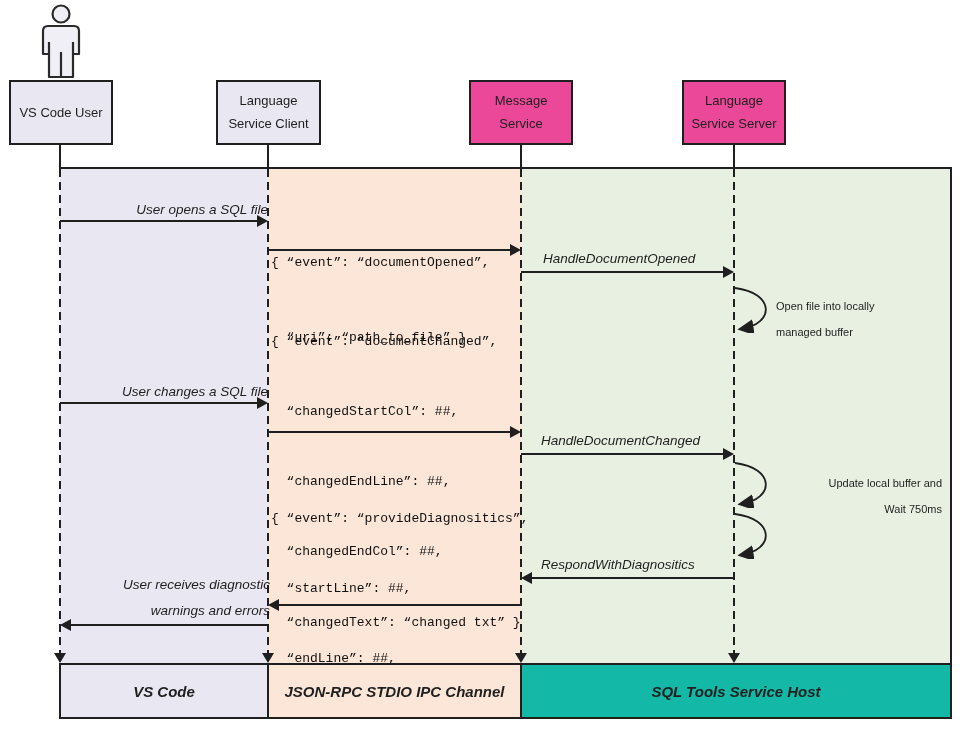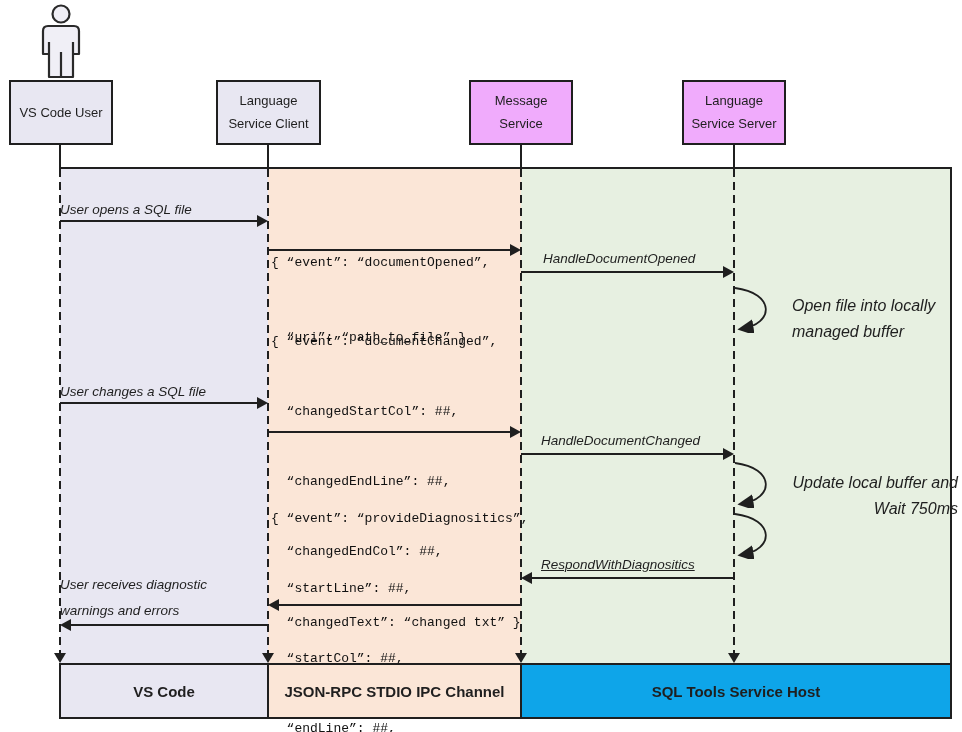--- a/index.html
+++ b/index.html
@@ -10,40 +10,40 @@
   .region{position:absolute;top:169px;height:495px;}
   .reg-lav{background:#E8E7F2;}
   .reg-peach{background:#FBE6D7;}
   .reg-green{background:#E7F0E1;}
   .frame{position:absolute;background:#1f1f1f;}
   
   .box{position:absolute;box-sizing:border-box;border:2px solid #1f1f1f;
        display:flex;flex-direction:column;align-items:center;justify-content:center;
        text-align:center;gap:9px;font-size:13px;line-height:14px;}
   .box.lav{background:#E8E7F2;}
-  .box.green{background:#f0abfc;}
+  .box.green{background:#ec4899;}
   .footer-box{position:absolute;box-sizing:border-box;border:2px solid #1f1f1f;
        display:flex;align-items:center;justify-content:center;
-       font-size:15px;font-weight:bold;}
+       font-size:15px;font-weight:bold;font-style:italic;}
   
   .stub{position:absolute;width:2px;background:#1f1f1f;}
   .lifeline{position:absolute;width:2px;top:169px;height:484px;
        background:repeating-linear-gradient(180deg,#1f1f1f 0px,#1f1f1f 8px,transparent 8px,transparent 13px);}
   
   .arrow{position:absolute;height:2px;background:#1f1f1f;}
   .arrow.head-r::after{content:"";position:absolute;right:-11px;top:-5px;width:0;height:0;
        border-left:11px solid #1f1f1f;border-top:6px solid transparent;border-bottom:6px solid transparent;}
   .arrow.head-l::before{content:"";position:absolute;left:-11px;top:-5px;width:0;height:0;
        border-right:11px solid #1f1f1f;border-top:6px solid transparent;border-bottom:6px solid transparent;}
   .down-head{position:absolute;width:0;height:0;border-left:6px solid transparent;
        border-right:6px solid transparent;border-top:10px solid #1f1f1f;}
   
   .msg-label{position:absolute;font-style:italic;font-size:13.5px;line-height:17px;white-space:nowrap;}
-  .msg-label.center{text-align:left;}
-  .loop-label{position:absolute;font-style:italic;font-size:16px;line-height:26px;white-space:nowrap;margin-left:16px;}
+  .msg-label.center{text-align:right;}
+  .loop-label{position:absolute;font-size:11px;line-height:26px;white-space:nowrap;}
   
   .code{position:absolute;font-family:"Liberation Mono","DejaVu Sans Mono",monospace;
        font-size:13px;line-height:23.4px;white-space:pre;color:#111;}
   svg{display:block;}
 </style>
 </head>
 <body>
 
 <div class="stage">
 
@@ -115,21 +115,21 @@
   </svg>
 
   <div class="msg-label center" style="left:60px;top:201px;width:208px;">User opens a SQL file</div>
   <div class="msg-label center" style="left:60px;top:383px;width:208px;">User changes a SQL file</div>
   <div class="msg-label center" style="left:60px;top:572px;width:210px;line-height:26px;">
     <div>User receives diagnostic</div>
     <div>warnings and errors</div>
   </div>
   <div class="msg-label" style="left:543px;top:250px;">HandleDocumentOpened</div>
   <div class="msg-label" style="left:541px;top:432px;">HandleDocumentChanged</div>
-  <div class="msg-label" style="left:541px;top:556px;text-decoration:underline;">RespondWithDiagnositics</div>
+  <div class="msg-label" style="left:541px;top:556px;">RespondWithDiagnositics</div>
 
   <div class="loop-label" style="left:776px;top:293px;">
     <div>Open file into locally</div>
     <div>managed buffer</div>
   </div>
   <div class="loop-label" style="left:772px;top:470px;width:170px;text-align:right;">
     <div>Update local buffer and</div>
     <div>Wait 750ms</div>
   </div>
   <div class="loop-label" style="left:776px;top:521px;">
@@ -142,29 +142,28 @@
   <div class="code" style="left:271px;top:283px;">
     <div>{ “event”: “documentChanged”,</div>
     <div>  “changedStartCol”: ##,</div>
     <div>  “changedEndLine”: ##,</div>
     <div>  “changedEndCol”: ##,</div>
     <div>  “changedText”: “changed txt” }</div>
   </div>
   <div class="code" style="left:271px;top:460px;">
     <div>{ “event”: “provideDiagnositics”,</div>
     <div>  “startLine”: ##,</div>
-    <div>  “startCol”: ##,</div>
     <div>  “endLine”: ##,</div>
     
     
   </div>
 
   <div class="footer-box" style="left:59px;top:663px;width:210px;height:56px;background:#E8E7F2;">
     <span>VS Code</span>
   </div>
   <div class="footer-box" style="left:267px;top:663px;width:255px;height:56px;background:#FBE6D7;">
     <span>JSON-RPC STDIO IPC Channel</span>
   </div>
-  <div class="footer-box" style="left:520px;top:663px;width:432px;height:56px;background:#0ea5e9;">
+  <div class="footer-box" style="left:520px;top:663px;width:432px;height:56px;background:#14b8a6;">
     <span>SQL Tools Service Host</span>
   </div>
 
 </div>
 
 </body></html>

